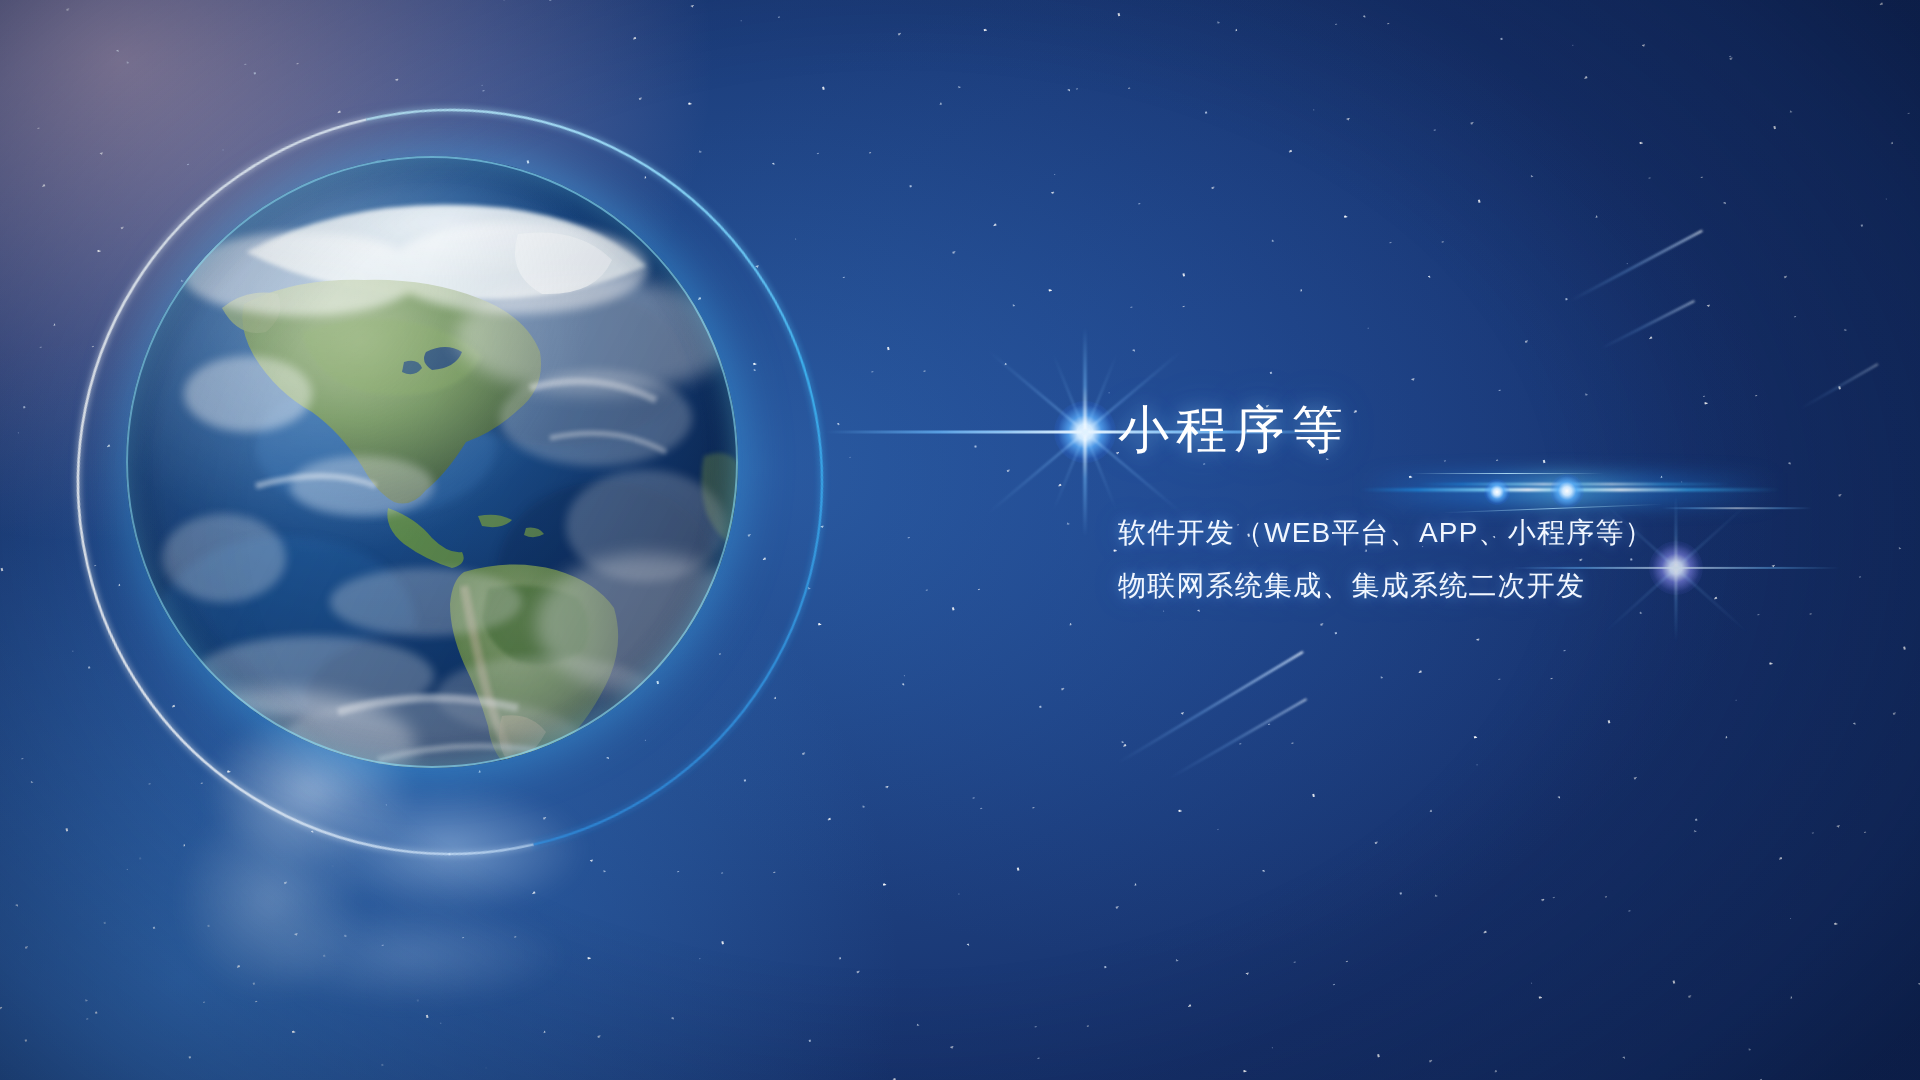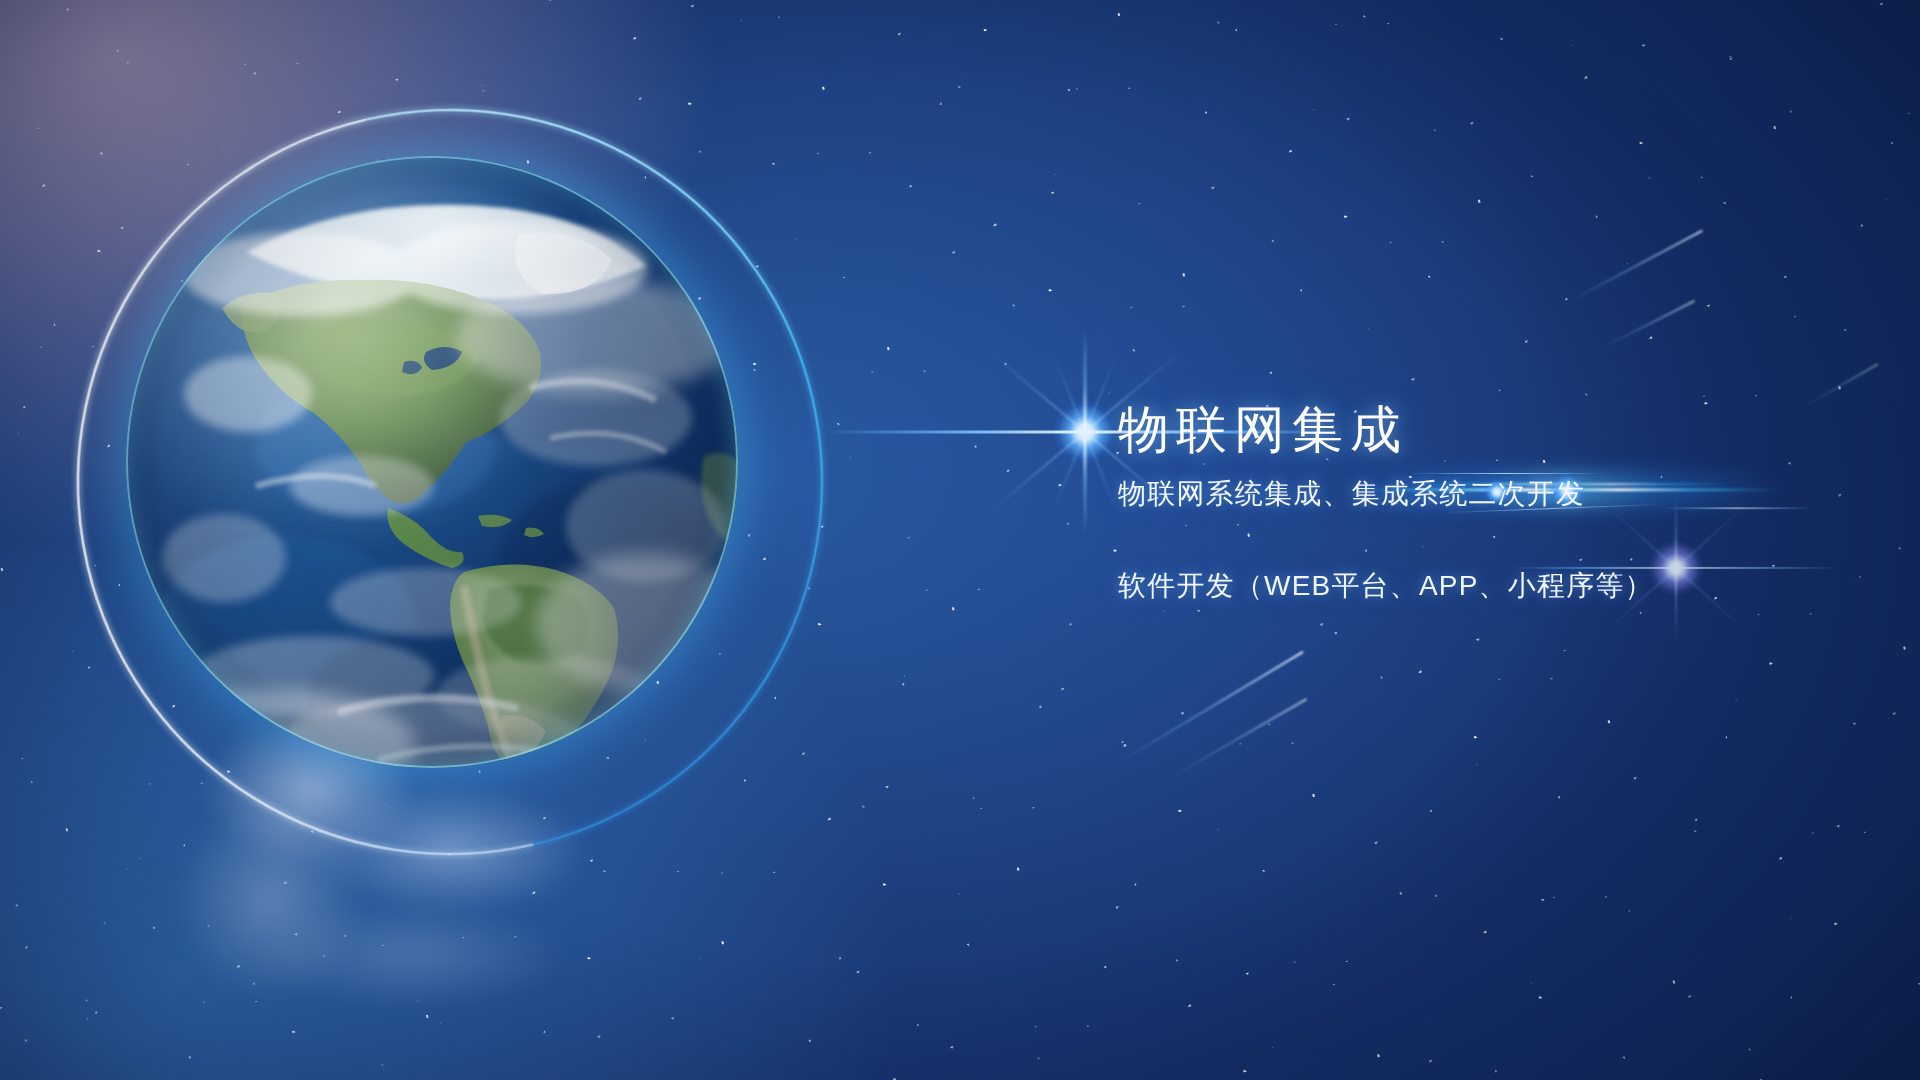--- a/index.html
+++ b/index.html
@@ -360,18 +360,18 @@
     <div class="dray" style="width:200px;height:1.8px;opacity:.6;transform:translate(-50%,-50%) rotate(-42deg);"></div>
   </div>
 
   <div class="flare" style="left:1692px;top:478px;width:90px;height:60px;opacity:.55;">
     <div class="hray" style="width:150px;height:1.6px;"></div>
   </div>
 
   <div class="vignette"></div>
 
   <div id="text-block">
-    <h1 id="hero-title">物联网集成</h1>
+    <h1 id="hero-title">小程序等</h1>
+    <p id="hero-sub-1" class="hero-sub">软件开发（WEB平台、APP、小程序等）</p>
     <p id="hero-sub-2" class="hero-sub">物联网系统集成、集成系统二次开发</p>
-    <p id="hero-sub-1" class="hero-sub">软件开发（WEB平台、APP、小程序等）</p>
   </div>
 
 </div>
 
 </body></html>

